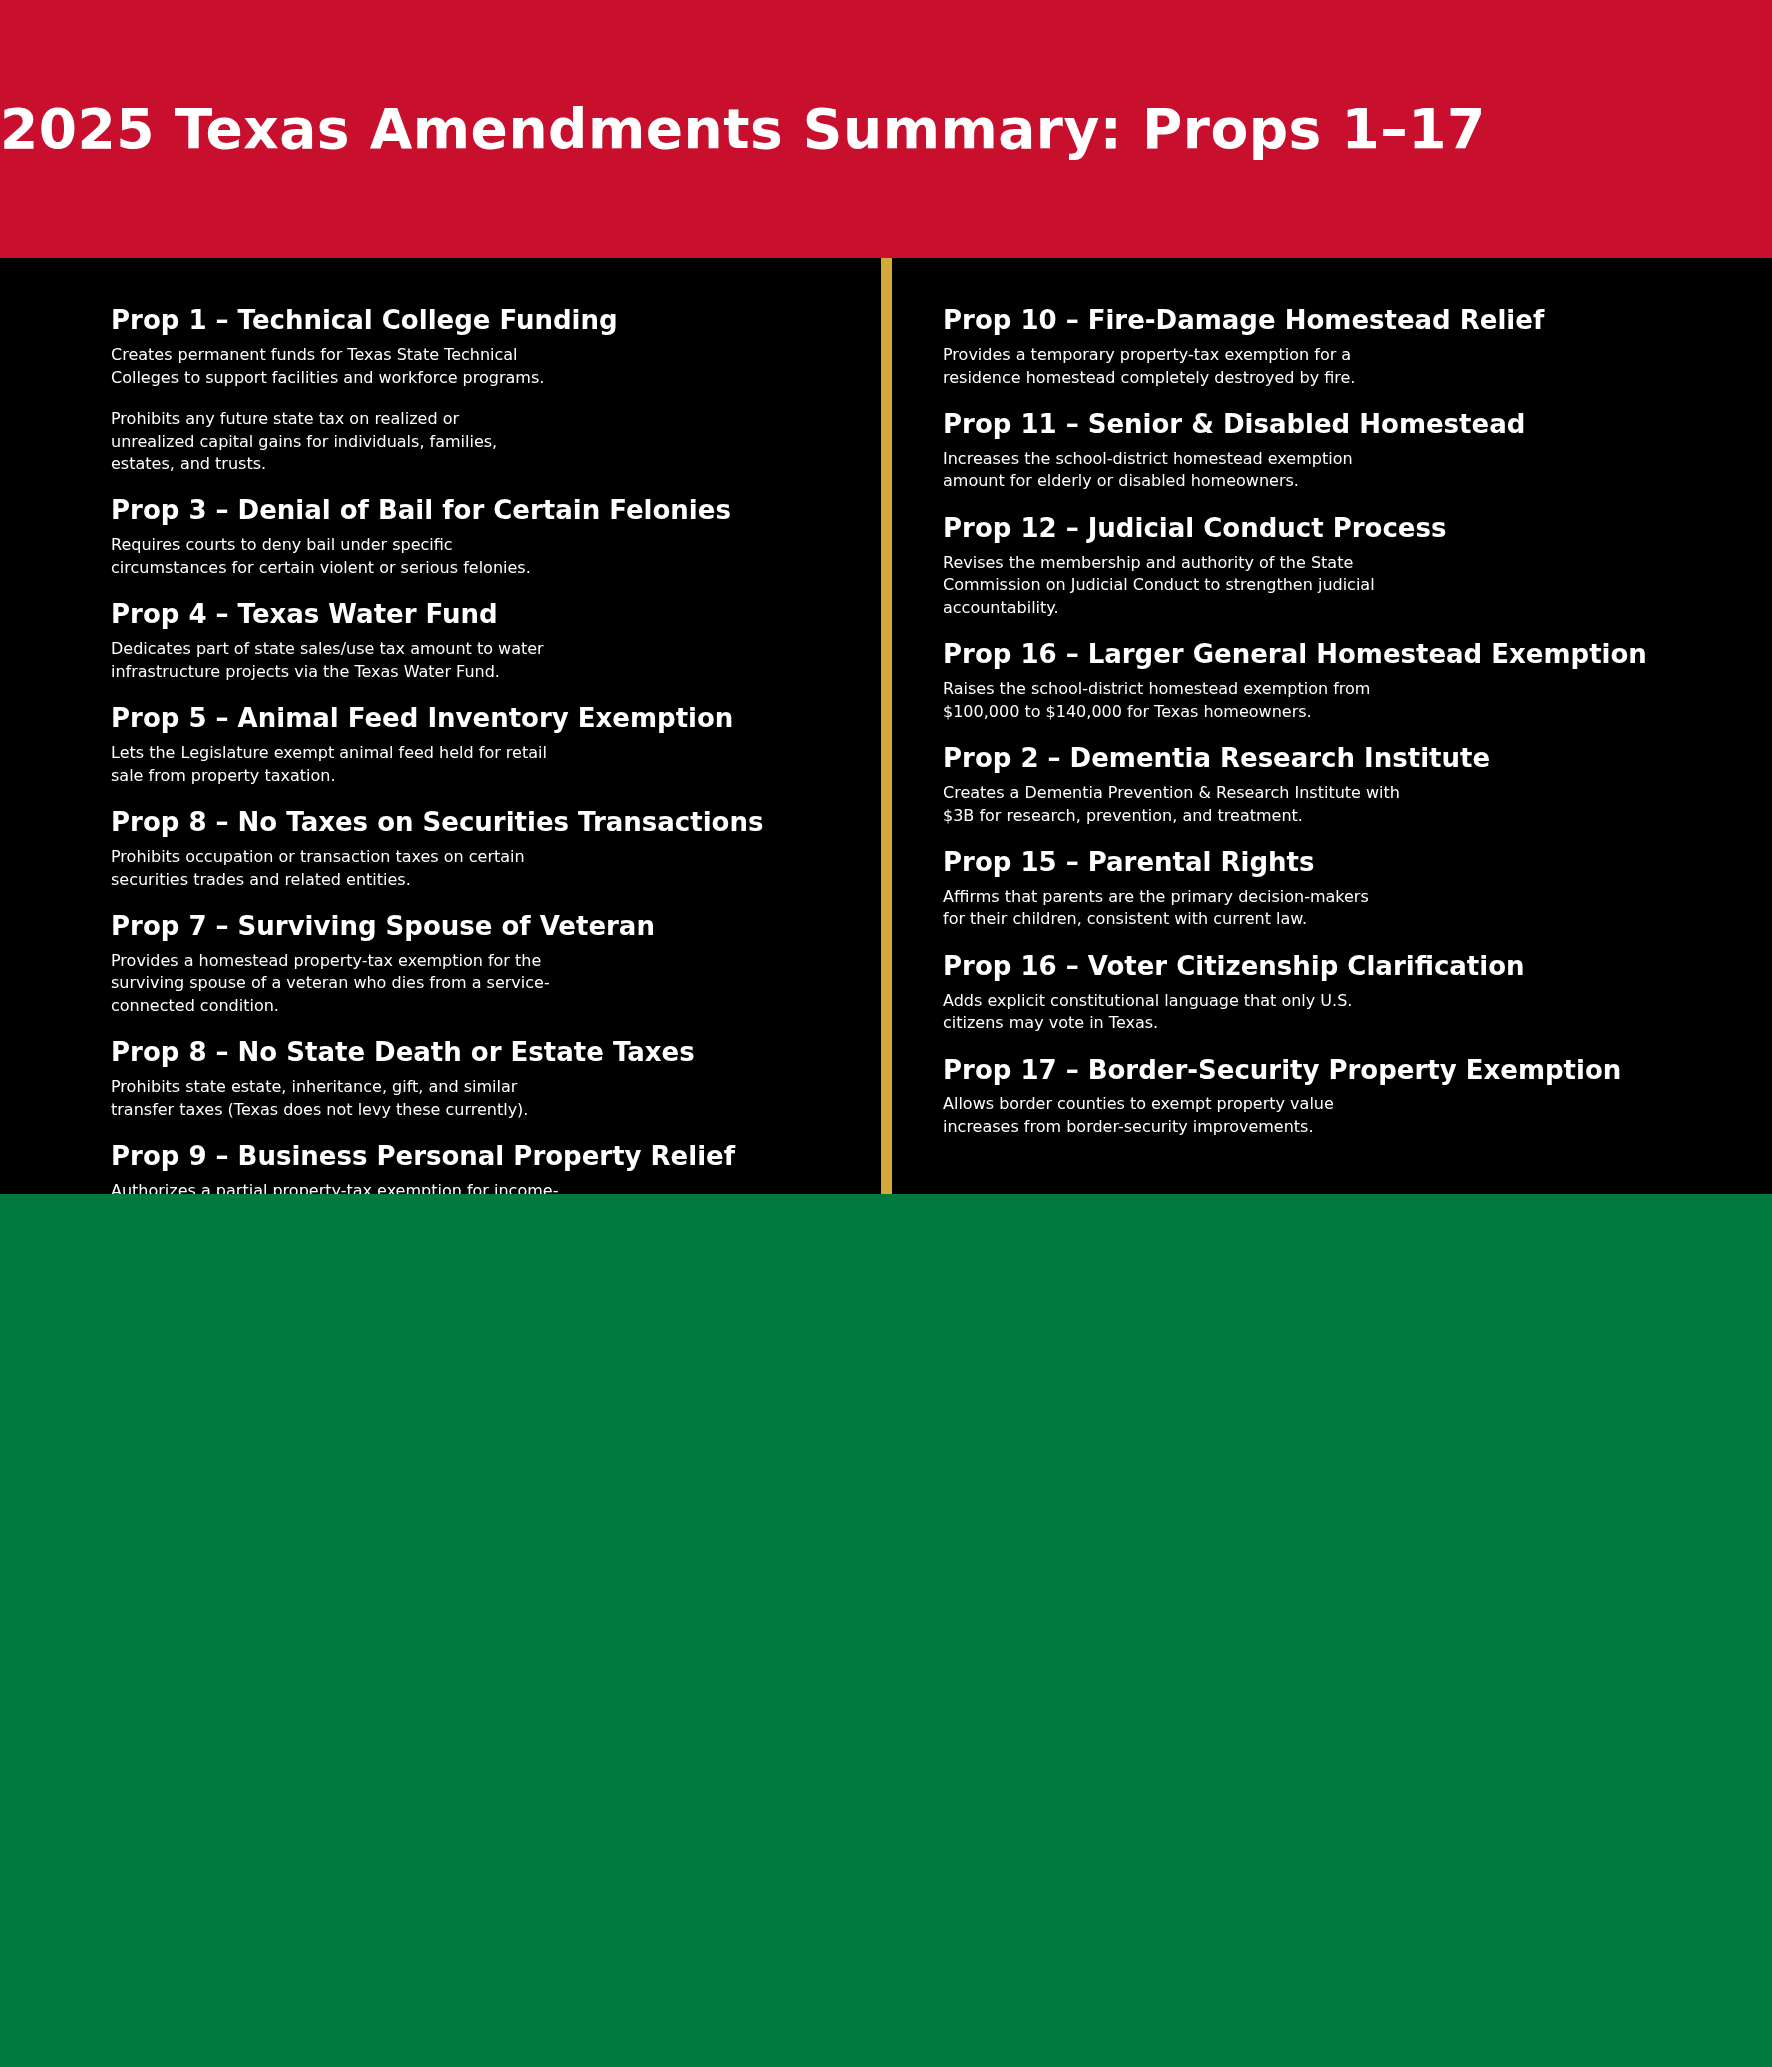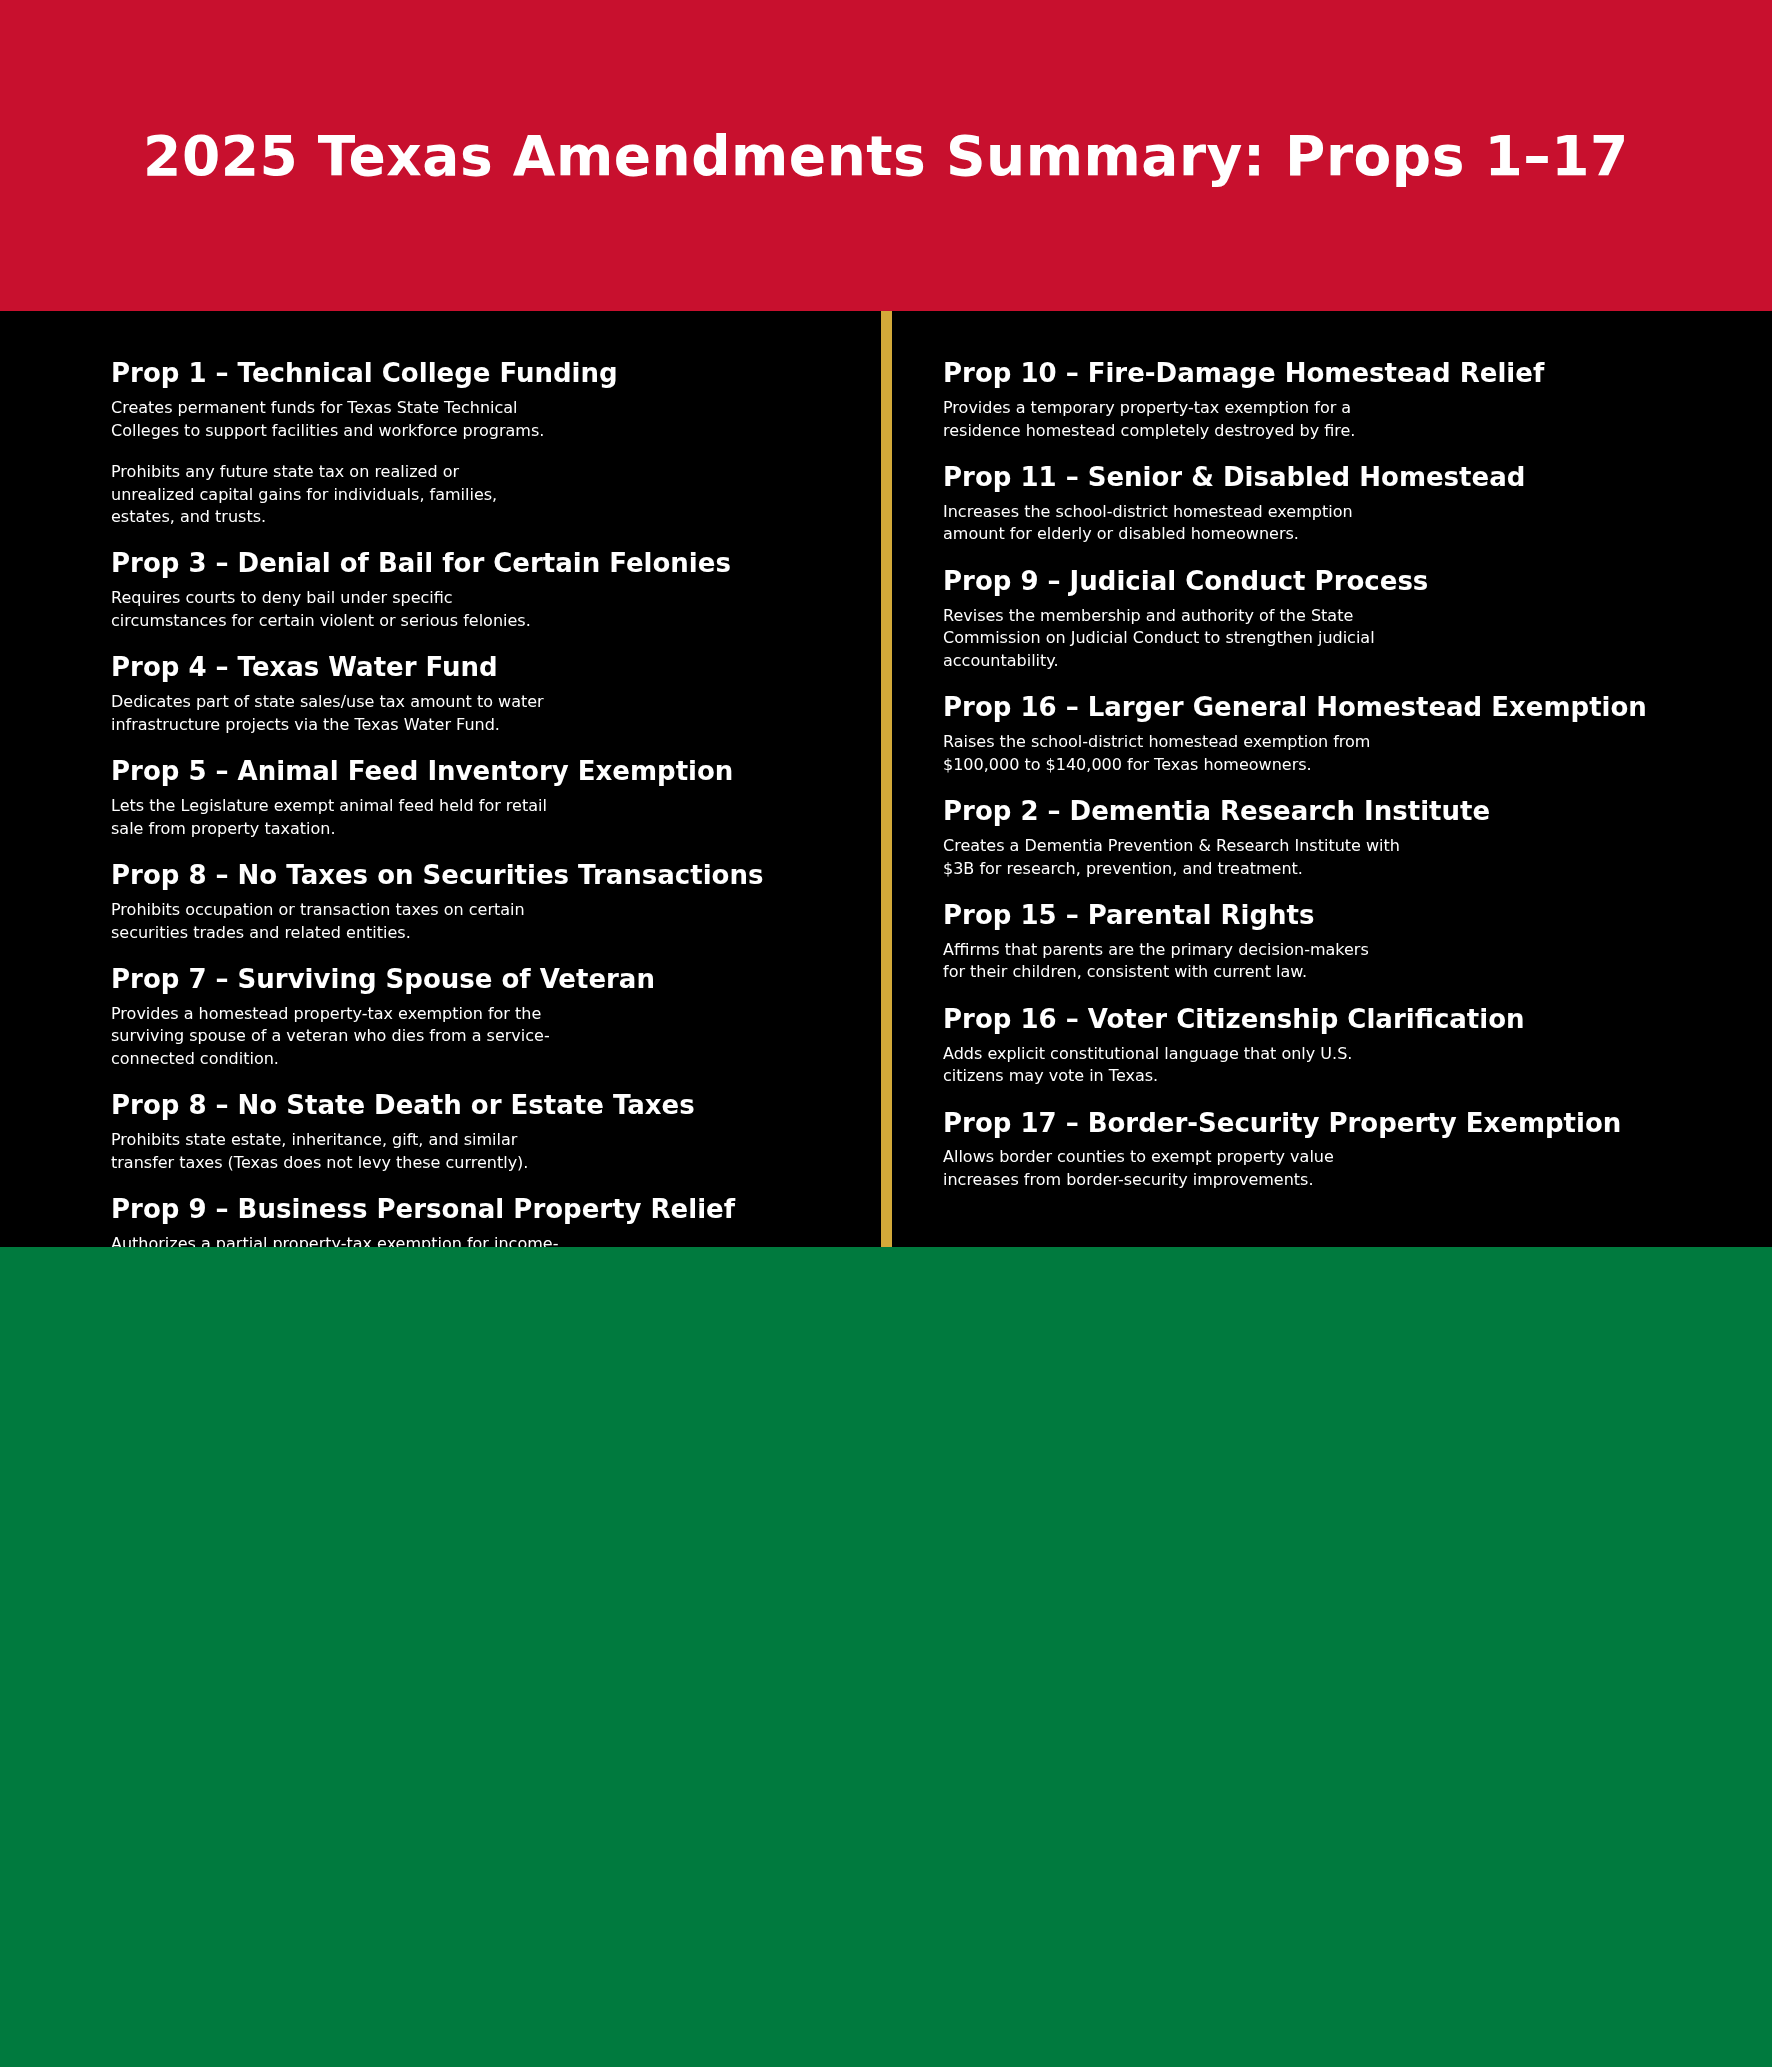--- a/index.html
+++ b/index.html
@@ -7,25 +7,25 @@
   body { background: #000; }
   .page {
     width: 1772px;
     height: 2067px;
     display: flex;
     flex-direction: column;
     font-family: "DejaVu Sans", "Liberation Sans", sans-serif;
     overflow: hidden;
   }
   .header {
-    height: 311px;
+    height: 258px;
     background: var(--red, #C8102E);
     display: flex;
     align-items: center;
-    justify-content: center;
+    justify-content: flex-start;
     flex: none;
   }
   .page-title {
     color: var(--text, #FFFFFF);
     font-size: 55px;
     font-weight: bold;
     letter-spacing: 0.5px;
     margin: 0;
     white-space: nowrap;
   }
@@ -139,21 +139,21 @@
           <h3 class="prop-title">Prop 10 – Fire-Damage Homestead Relief</h3>
           <p class="prop-desc">Provides a temporary property-tax exemption for a
 residence homestead completely destroyed by fire.</p>
         </div>
         <div class="prop">
           <h3 class="prop-title">Prop 11 – Senior &amp; Disabled Homestead</h3>
           <p class="prop-desc">Increases the school-district homestead exemption
 amount for elderly or disabled homeowners.</p>
         </div>
         <div class="prop">
-          <h3 class="prop-title">Prop 9 – Judicial Conduct Process</h3>
+          <h3 class="prop-title">Prop 12 – Judicial Conduct Process</h3>
           <p class="prop-desc">Revises the membership and authority of the State
 Commission on Judicial Conduct to strengthen judicial
 accountability.</p>
         </div>
         <div class="prop">
           <h3 class="prop-title">Prop 16 – Larger General Homestead Exemption</h3>
           <p class="prop-desc">Raises the school-district homestead exemption from
 $100,000 to $140,000 for Texas homeowners.</p>
         </div>
         <div class="prop">

